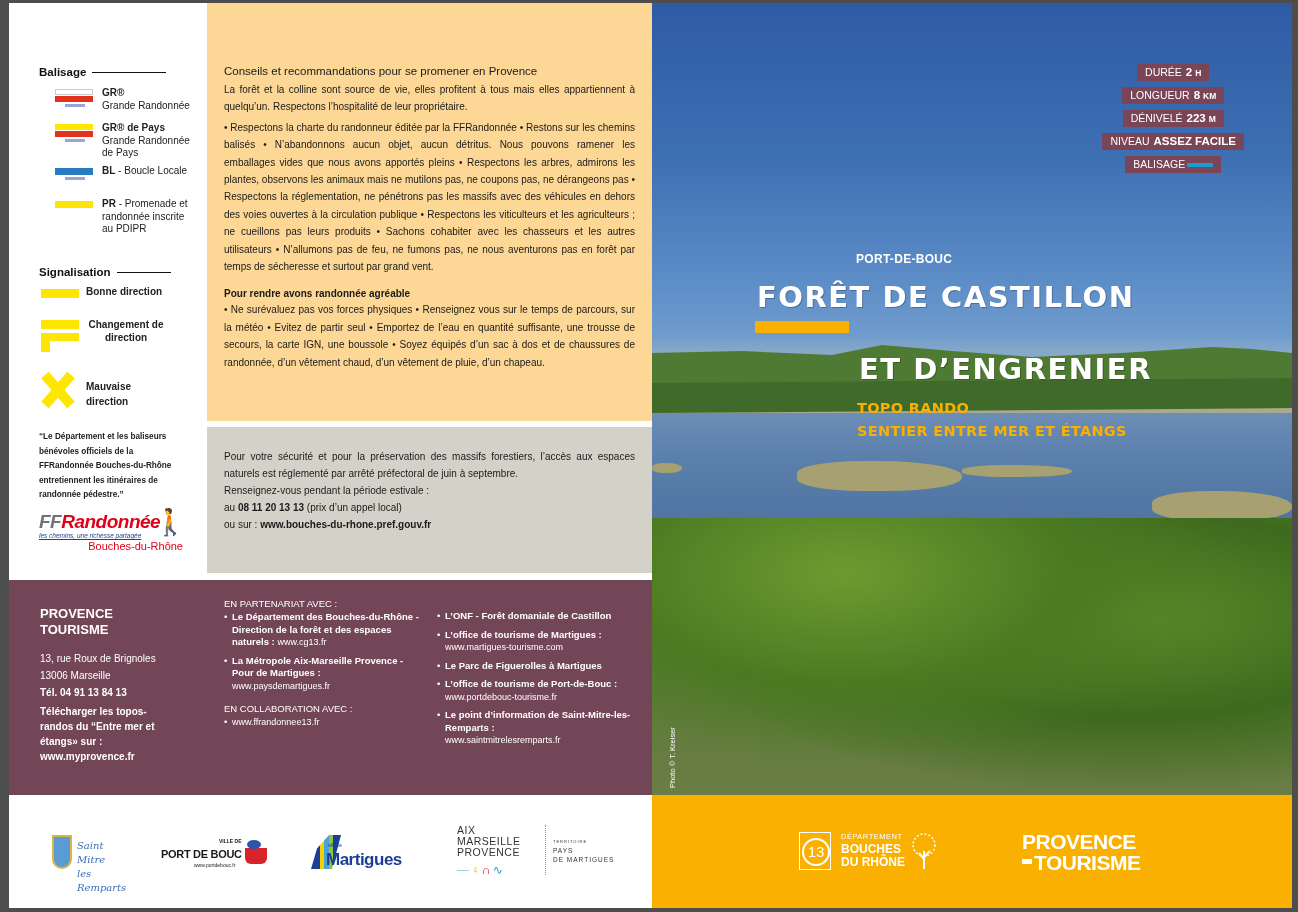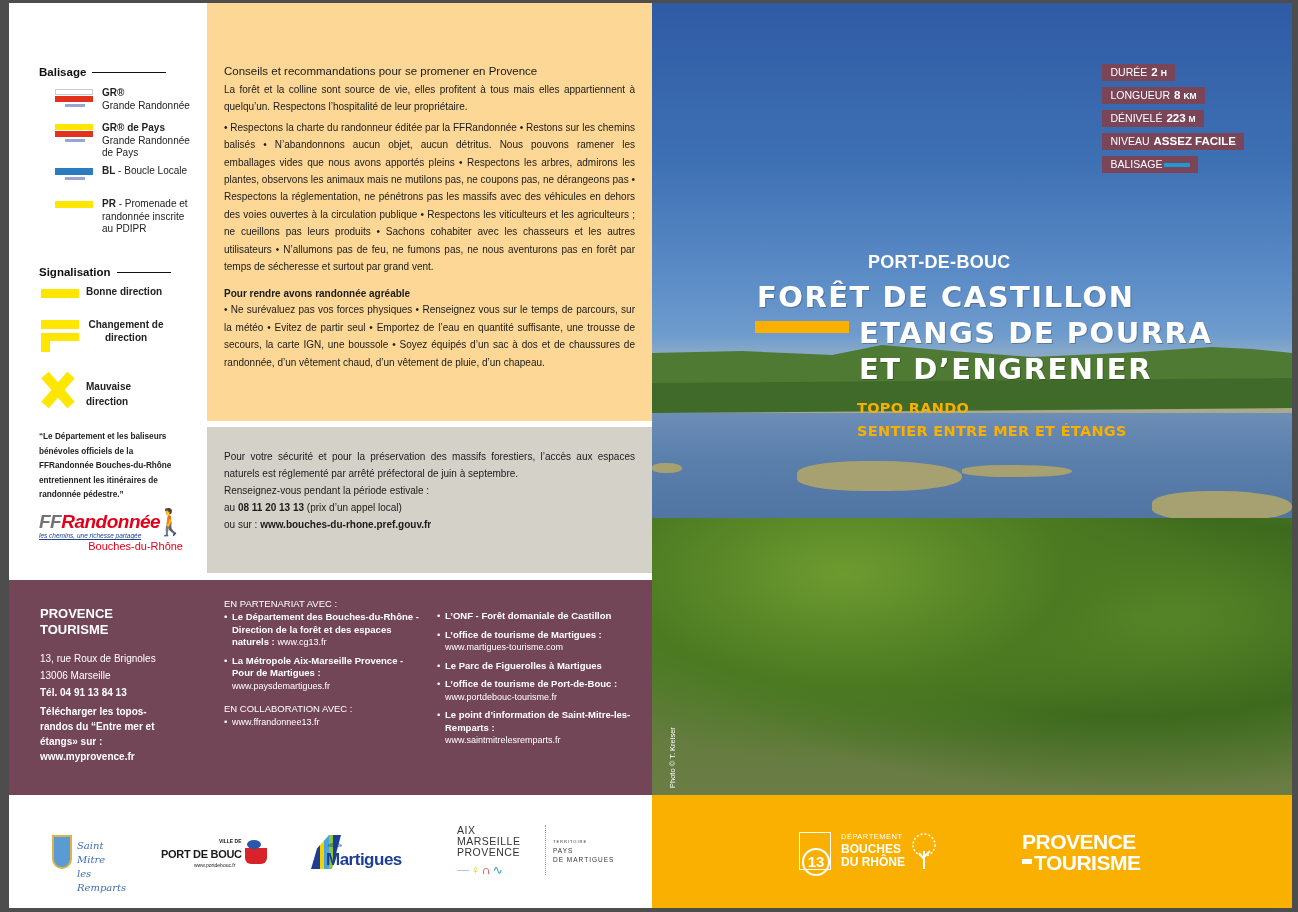--- a/index.html
+++ b/index.html
@@ -60,27 +60,27 @@
   .photo { position: absolute; left: 643px; top: 0; width: 640px; height: 792px; overflow: hidden;
     background: linear-gradient(180deg, #2f5ba4 0%, #3e70b4 20%, #5f8fc8 36%, #6f9ccd 42%, #87a8c8 44%); }
   .hills { position: absolute; left: 0; top: 340px; width: 640px; height: 120px; }
   .lake { position: absolute; left: 0; top: 410px; width: 640px; height: 120px; background: linear-gradient(180deg,#6c8db6 0%, #5a7fab 40%, #4f72a0 100%); }
   .forest { position: absolute; left: 0; top: 515px; width: 640px; height: 277px;
     background: radial-gradient(ellipse at 30% 20%, #6e9b30 0%, #4b7a22 35%, transparent 60%),
                 radial-gradient(ellipse at 75% 35%, #5c8a2a 0%, #3d6a1d 40%, transparent 70%),
                 linear-gradient(180deg, #5a8a2a 0%, #4c7a28 30%, #5f7b3a 60%, #6b7d45 100%); }
   .reeds { position: absolute; background: #a7a070; border-radius: 40% 50% 45% 40%; }
 
-  .stats { position: absolute; right: 48px; top: 61px; display: flex; flex-direction: column; align-items: flex-start; gap: 6px; }
+  .stats { position: absolute; right: 48px; top: 61px; display: flex; flex-direction: column; align-items: center; gap: 6px; }
   .stat { background: #7a4657; color: #fff; font-size: 10.5px; height: 17px; line-height: 17px; padding: 0 8px; white-space: nowrap; }
   .stat b { font-weight: bold; font-size: 11.5px; margin-left: 4px; }
   .stat small { font-size: 8.5px; font-weight: bold; margin-left: 3px; }
   .stat .bar { display: inline-block; width: 26px; height: 4px; background: #1b9ad6; vertical-align: middle; margin-left: 2px; }
 
-  .city { position: absolute; left: 216px; top: 249px; font-weight: bold; font-size: 18px; color: #fff; letter-spacing: 0.3px; text-align: right; }
+  .city { position: absolute; left: 204px; top: 249px; font-weight: bold; font-size: 12px; color: #fff; letter-spacing: 0.3px; text-align: right; }
   .title1, .title2, .title3 { position: absolute; font-weight: bold; color: #fff; font-size: 29px; letter-spacing: 1.5px; text-shadow: 1px 1px 0 rgba(0,0,0,0.25); font-family: "DejaVu Sans", sans-serif; }
   .title1 { left: 105px; top: 277px; }
   .title2 { left: 207px; top: 313px; }
   .title3 { left: 207px; top: 349px; }
   .orange-bar { position: absolute; left: 103px; top: 318px; width: 94px; height: 12px; background: #f9b000; }
   .sub1, .sub2 { position: absolute; left: 205px; font-weight: bold; font-size: 14.5px; color: #f9b000; font-family: "DejaVu Sans", sans-serif; letter-spacing: 0.3px; }
   .sub1 { top: 397px; }
   .sub2 { top: 420px; }
   .credit { position: absolute; left: -2px; top: 740px; transform: rotate(-90deg); transform-origin: left top; font-size: 7.5px; color: #fff; white-space: nowrap; }
 </style>
@@ -264,21 +264,21 @@
         <div style="font-size:4px;">TERRITOIRE</div>
         <div>PAYS</div>
         <div>DE MARTIGUES</div>
       </div>
     </div>
   </div>
 
   <div class="band-yellow">
     <div class="logo" style="left:145px; top:37px; width:140px; height:42px;">
       <div style="position:absolute;left:2px;top:0;width:32px;height:38px;border:1.5px solid #fff;"></div>
-      <div style="position:absolute;left:5px;top:16px;width:28px;height:28px;border-radius:50%;border:2px solid #fff;font-weight:bold;font-size:15px;line-height:24px;text-align:center;">13</div>
+      <div style="position:absolute;left:5px;top:6px;width:28px;height:28px;border-radius:50%;border:2px solid #fff;font-weight:normal;font-size:15px;line-height:24px;text-align:center;">13</div>
       <div style="position:absolute;left:44px;top:0;font-size:7.5px;letter-spacing:0.5px;">DÉPARTEMENT</div>
       <div style="position:absolute;left:44px;top:11px;font-size:12px;font-weight:bold;line-height:13px;">
         <div>BOUCHES</div>
         <div>DU RHÔNE</div>
       </div>
       <svg style="position:absolute;left:112px;top:1px;" width="30" height="38" viewBox="0 0 30 38">
         <circle cx="15" cy="12" r="11" fill="none" stroke="#fff" stroke-width="1.5" stroke-dasharray="2 2"></circle>
         <path d="M15 18 L15 36 M15 26 L10 20 M15 24 L21 18" stroke="#fff" stroke-width="2" fill="none"></path>
       </svg>
     </div>
@@ -305,19 +305,18 @@
       <div class="stat"><span>DURÉE</span><b>2</b><small>H</small></div>
       <div class="stat"><span>LONGUEUR</span><b>8</b><small>KM</small></div>
       <div class="stat"><span>DÉNIVELÉ</span><b>223</b><small>M</small></div>
       <div class="stat"><span>NIVEAU</span><b>ASSEZ FACILE</b></div>
       <div class="stat"><span>BALISAGE</span><span class="bar"></span></div>
     </div>
 
     <div class="city">PORT-DE-BOUC</div>
     <div class="title1">FORÊT DE CASTILLON</div>
     <div class="orange-bar"></div>
-    <div class="title2">ETANGS DE POURRA</div>
     <div class="title3">ET D’ENGRENIER</div>
     <div class="sub1">TOPO RANDO</div>
     <div class="sub2">SENTIER ENTRE MER ET ÉTANGS</div>
     <div class="credit" style="left:16px; top:785px;">Photo © T. Kreiser</div>
   </div>
 </div>
 
 </body></html>

